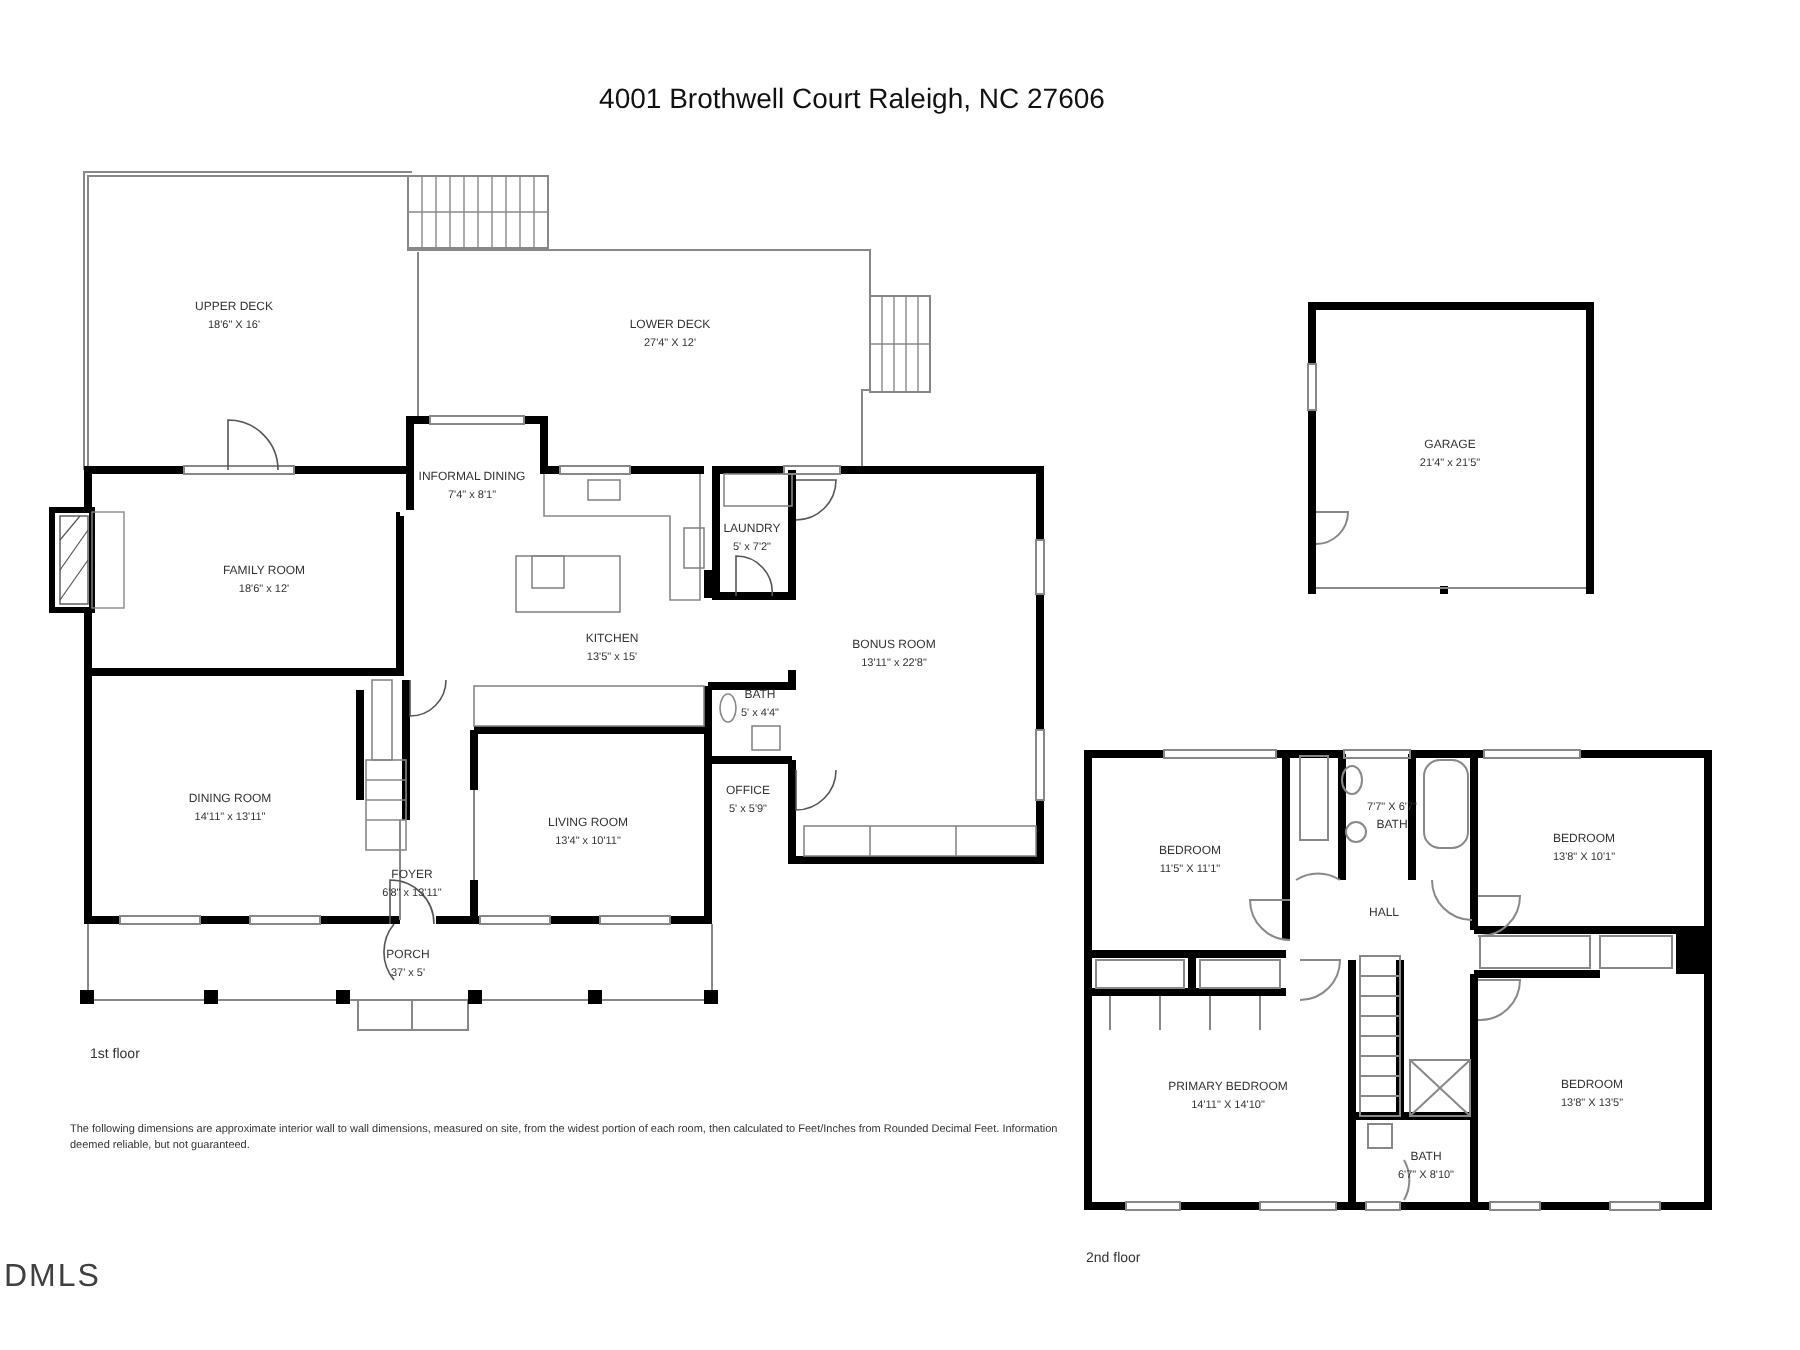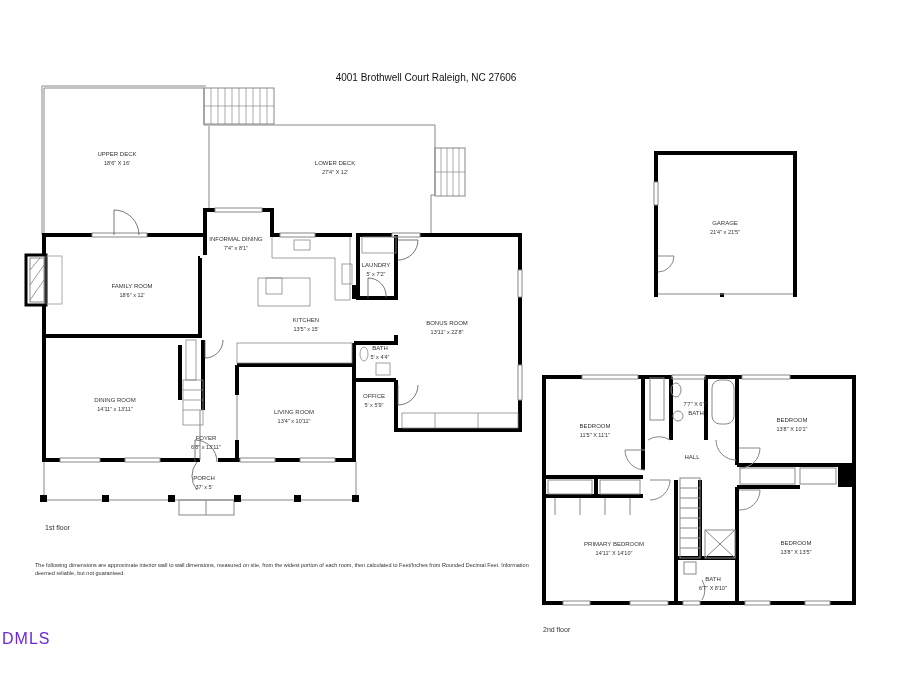--- a/index.html
+++ b/index.html
@@ -1,23 +1,23 @@
 <!DOCTYPE html>
 <html><head>
 <meta charset="utf-8">
 <style>
   html, body { margin: 0; padding: 0; background: #ffffff; }
   body { width: 900px; height: 675px; position: relative; overflow: hidden; font-family: "Liberation Sans", sans-serif; color: #222; }
-  .title { position: absolute; left: 0; width: 852px; top: 72px; text-align: center; font-size: 10px; color: #111; }
+  .title { position: absolute; left: 0; width: 852px; top: 41px; text-align: center; font-size: 14px; color: #111; }
   svg.plan { position: absolute; left: 0; top: 0; }
   .lbl { position: absolute; text-align: center; font-size: 6px; color: #333; line-height: 9px; white-space: nowrap; transform: translateX(-50%); }
   .lbl .dim { font-size: 5.5px; }
   .floor-label { position: absolute; font-size: 7px; color: #333; }
   .disclaimer { position: absolute; left: 35px; top: 562px; width: 500px; font-size: 5.5px; line-height: 7.5px; color: #333; }
-  .watermark { position: absolute; left: 2px; top: 630px; font-size: 16px; letter-spacing: 1px; color: #6d28d9; font-weight: 300; }
+  .watermark { position: absolute; left: 2px; top: 630px; font-size: 16px; letter-spacing: 1px; color: #404040; font-weight: 300; }
 </style>
 </head>
 <body>
 
 <div class="title">4001 Brothwell Court  Raleigh, NC  27606</div>
 
 <svg class="plan" width="900" height="675" viewBox="0 0 900 675">
   <g fill="none" stroke="#888" stroke-width="1">
 
     <polyline points="44,235 44,88 204,88 204,125 435,125 435,148"></polyline>

